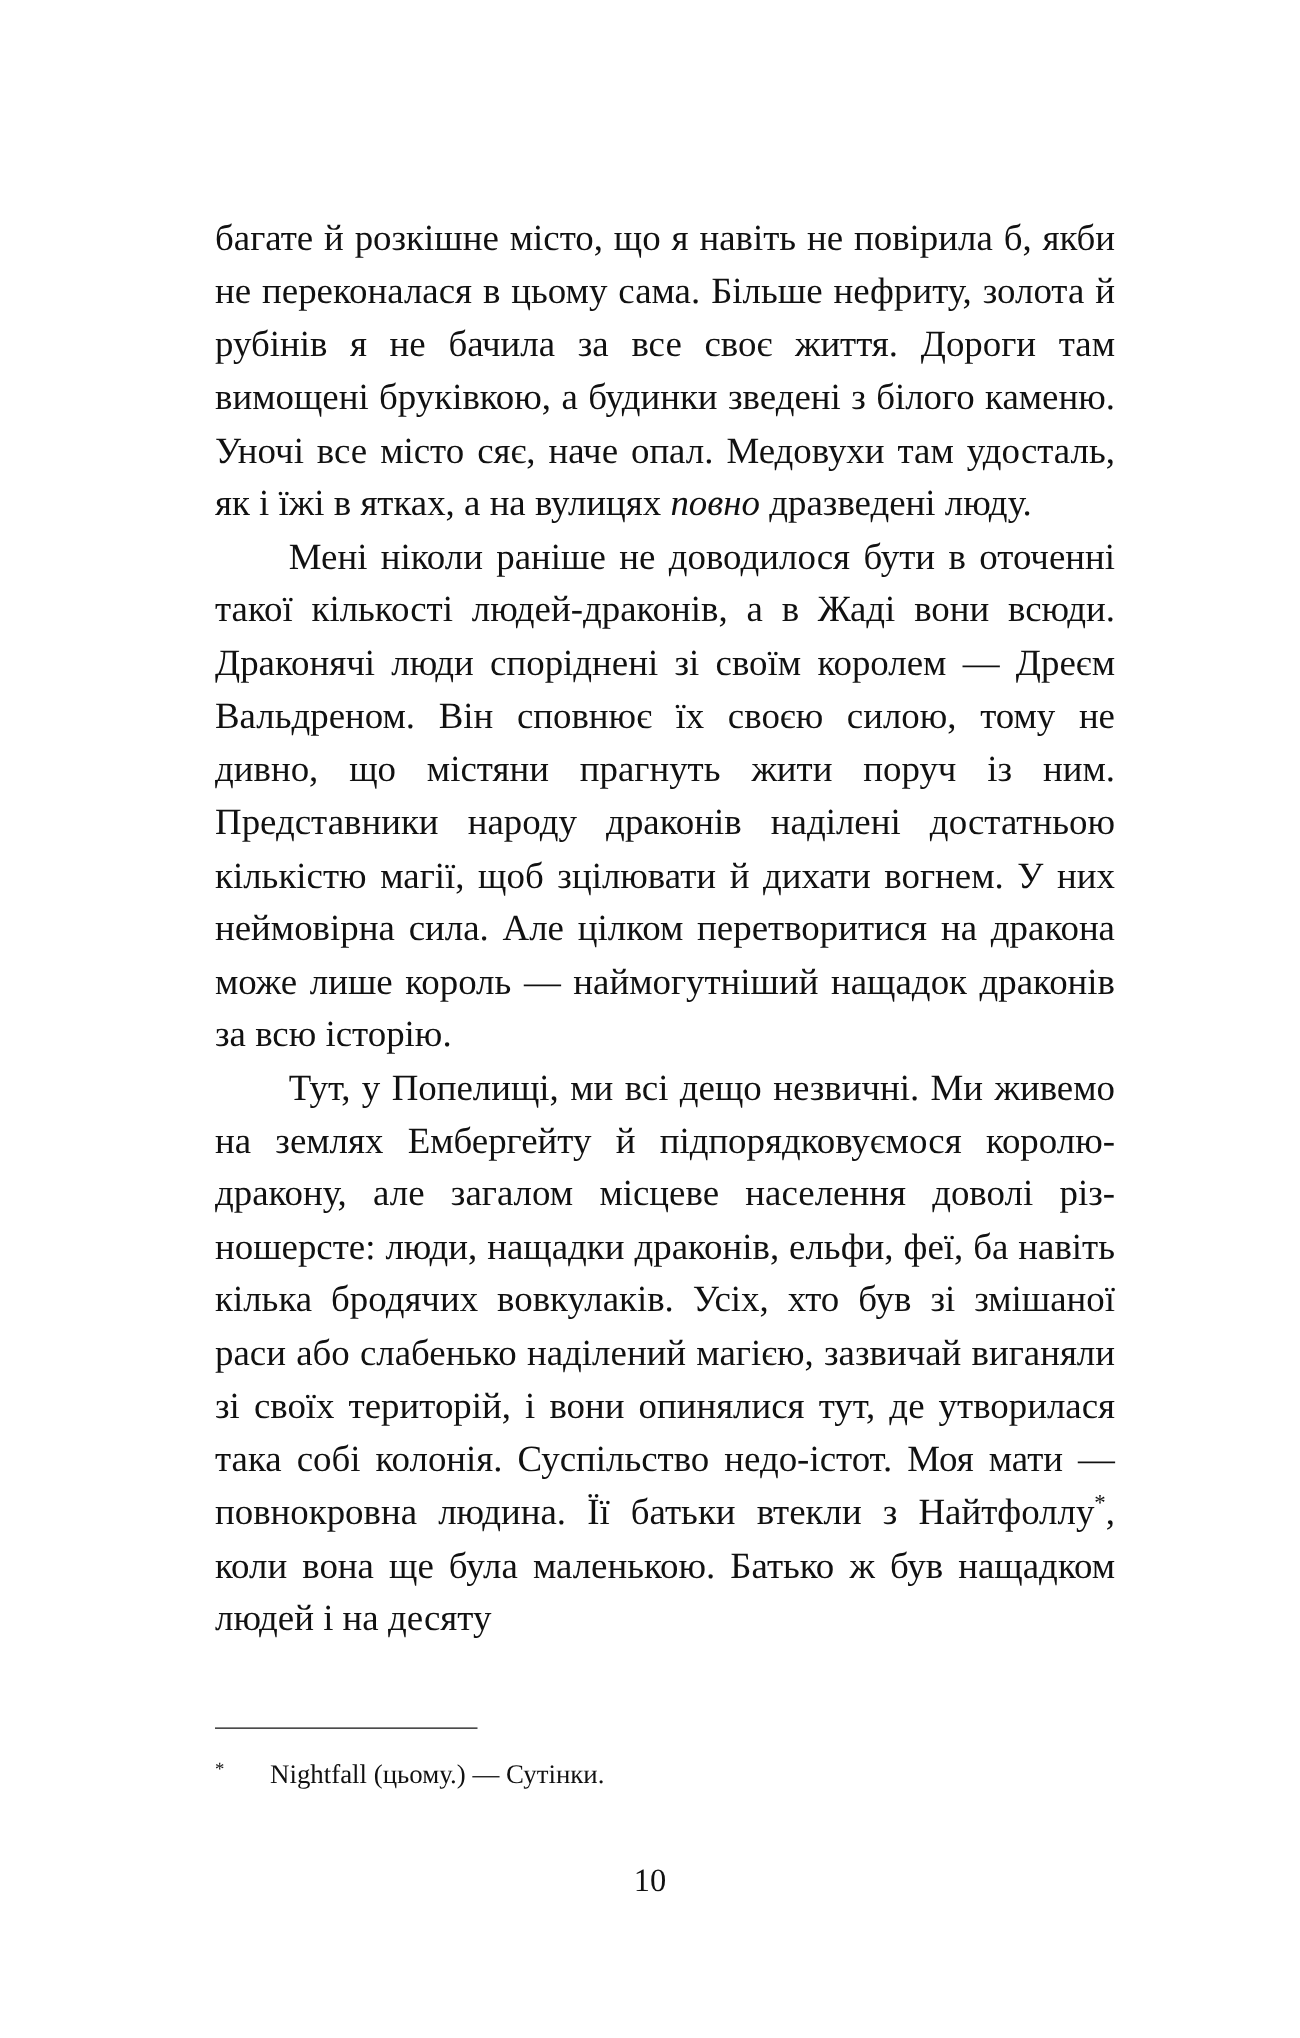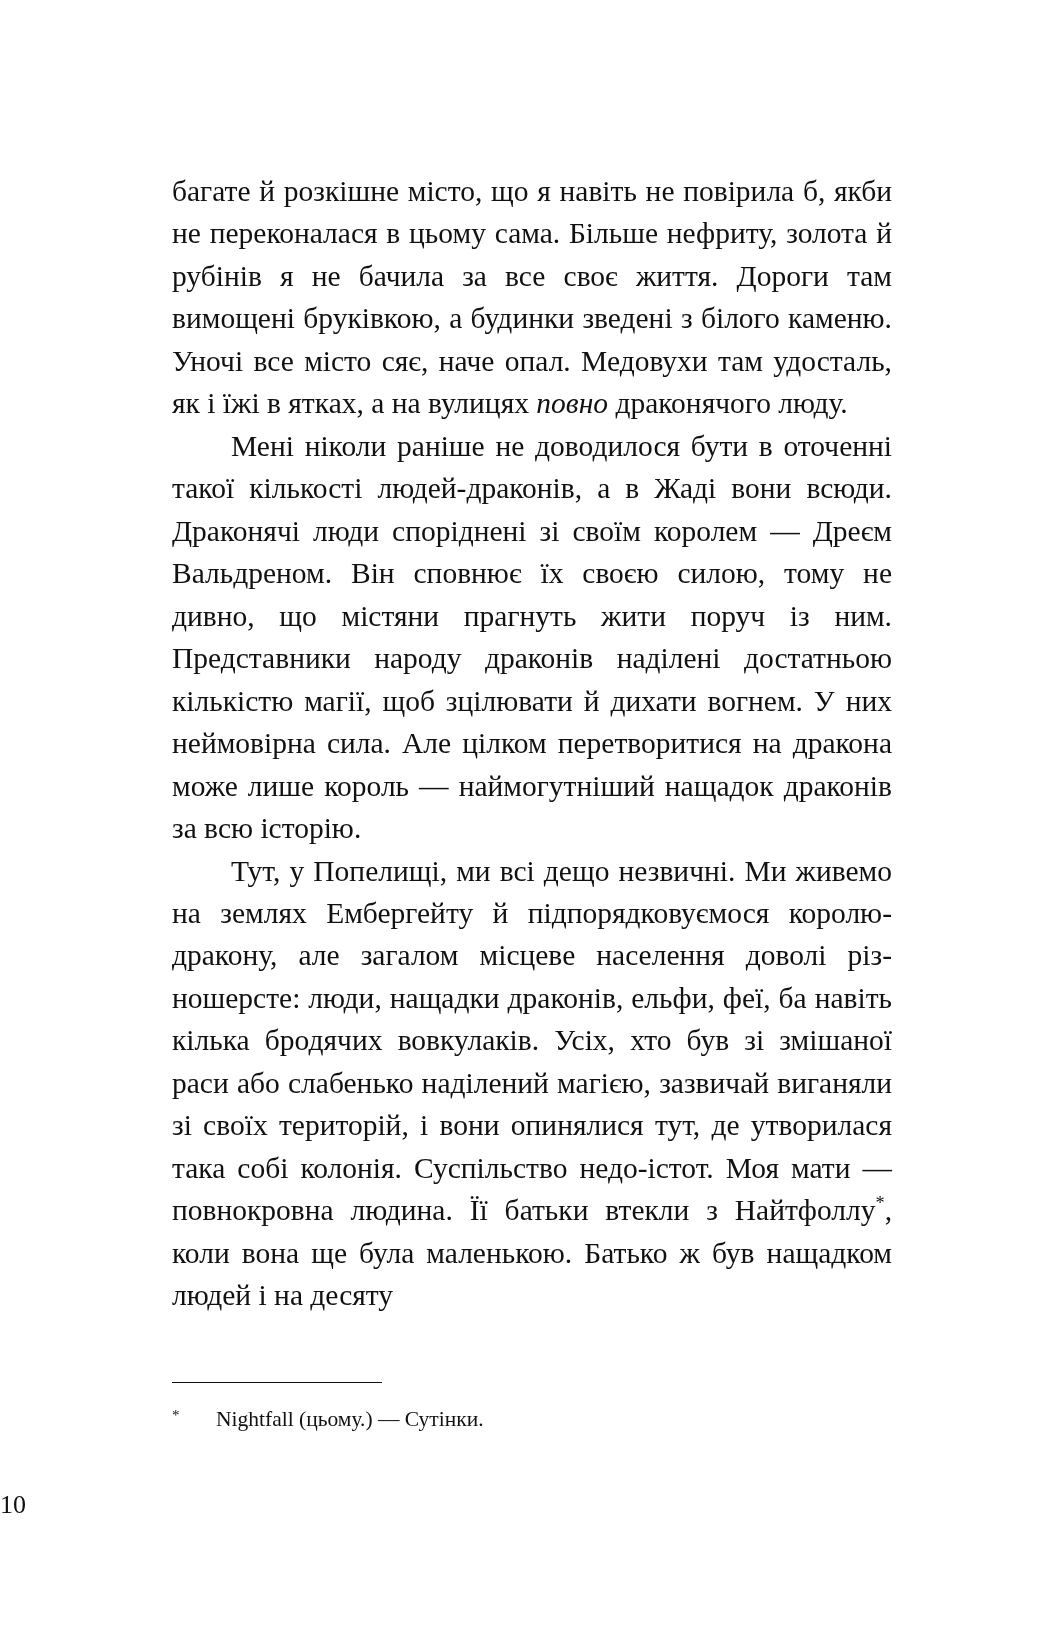--- a/index.html
+++ b/index.html
@@ -71,34 +71,34 @@
     top: -6px;
   }
   .footnote-text {
     flex: 1 1 auto;
   }
   .page-number {
     position: absolute;
     left: 0;
     right: 0;
     bottom: 110px;
-    text-align: left;
+    text-align: center;
     font-size: 26px;
     color: #111111;
   }
 </style>
 </head>
 <body>
 
 <div class="page">
 
   <div class="body-text">
 
     <p class="para">
-      <span>багате й розкішне місто, що я навіть не повірила б, якби не переконалася в цьому сама. Більше нефриту, золота й рубінів я не бачила за все своє життя. Доро­ги там вимощені бруківкою, а будинки зведені з біло­го каменю. Уночі все місто сяє, наче опал. Медовухи там удосталь, як і їжі в ятках, а на вулицях </span><em>повно</em><span> дра­конячого люду.</span>
+      <span>багате й розкішне місто, що я навіть не повірила б, якби не переконалася в цьому сама. Більше нефриту, золота й рубінів я не бачила за все своє життя. Доро­ги там вимощені бруківкою, а будинки зведені з біло­го каменю. Уночі все місто сяє, наче опал. Медовухи там удосталь, як і їжі в ятках, а на вулицях </span><em>повно</em><span> дра­зведені люду.</span>
     </p>
 
     <p class="para indent">
       <span>Мені ніколи раніше не доводилося бути в оточенні такої кількості людей-драконів, а в Жаді вони всюди. Драконячі люди споріднені зі своїм королем — Дре­єм Вальдреном. Він сповнює їх своєю силою, тому не дивно, що містяни прагнуть жити поруч із ним. Представники народу драконів наділені достатньою кількістю магії, щоб зцілювати й дихати вогнем. У них неймовірна сила. Але цілком перетворитися на дракона може лише король — наймогутніший на­щадок драконів за всю історію.</span>
     </p>
 
     <p class="para indent">
       <span>Тут, у Попелищі, ми всі дещо незвичні. Ми живемо на землях Ембергейту й підпорядковуємося королю-дракону, але загалом місцеве населення доволі різ­ношерсте: люди, нащадки драконів, ельфи, феї, ба навіть кілька бродячих вовкулаків. Усіх, хто був зі змішаної раси або слабенько наділений магією, за­звичай виганяли зі своїх територій, і вони опиня­лися тут, де утворилася така собі колонія. Суспіль­ство недо-істот. Моя мати — повнокровна людина. Її батьки втекли з Найтфоллу</span><span class="fn-marker">*</span><span>, коли вона ще була ма­ленькою. Батько ж був нащадком людей і на десяту</span>
     </p>
 

